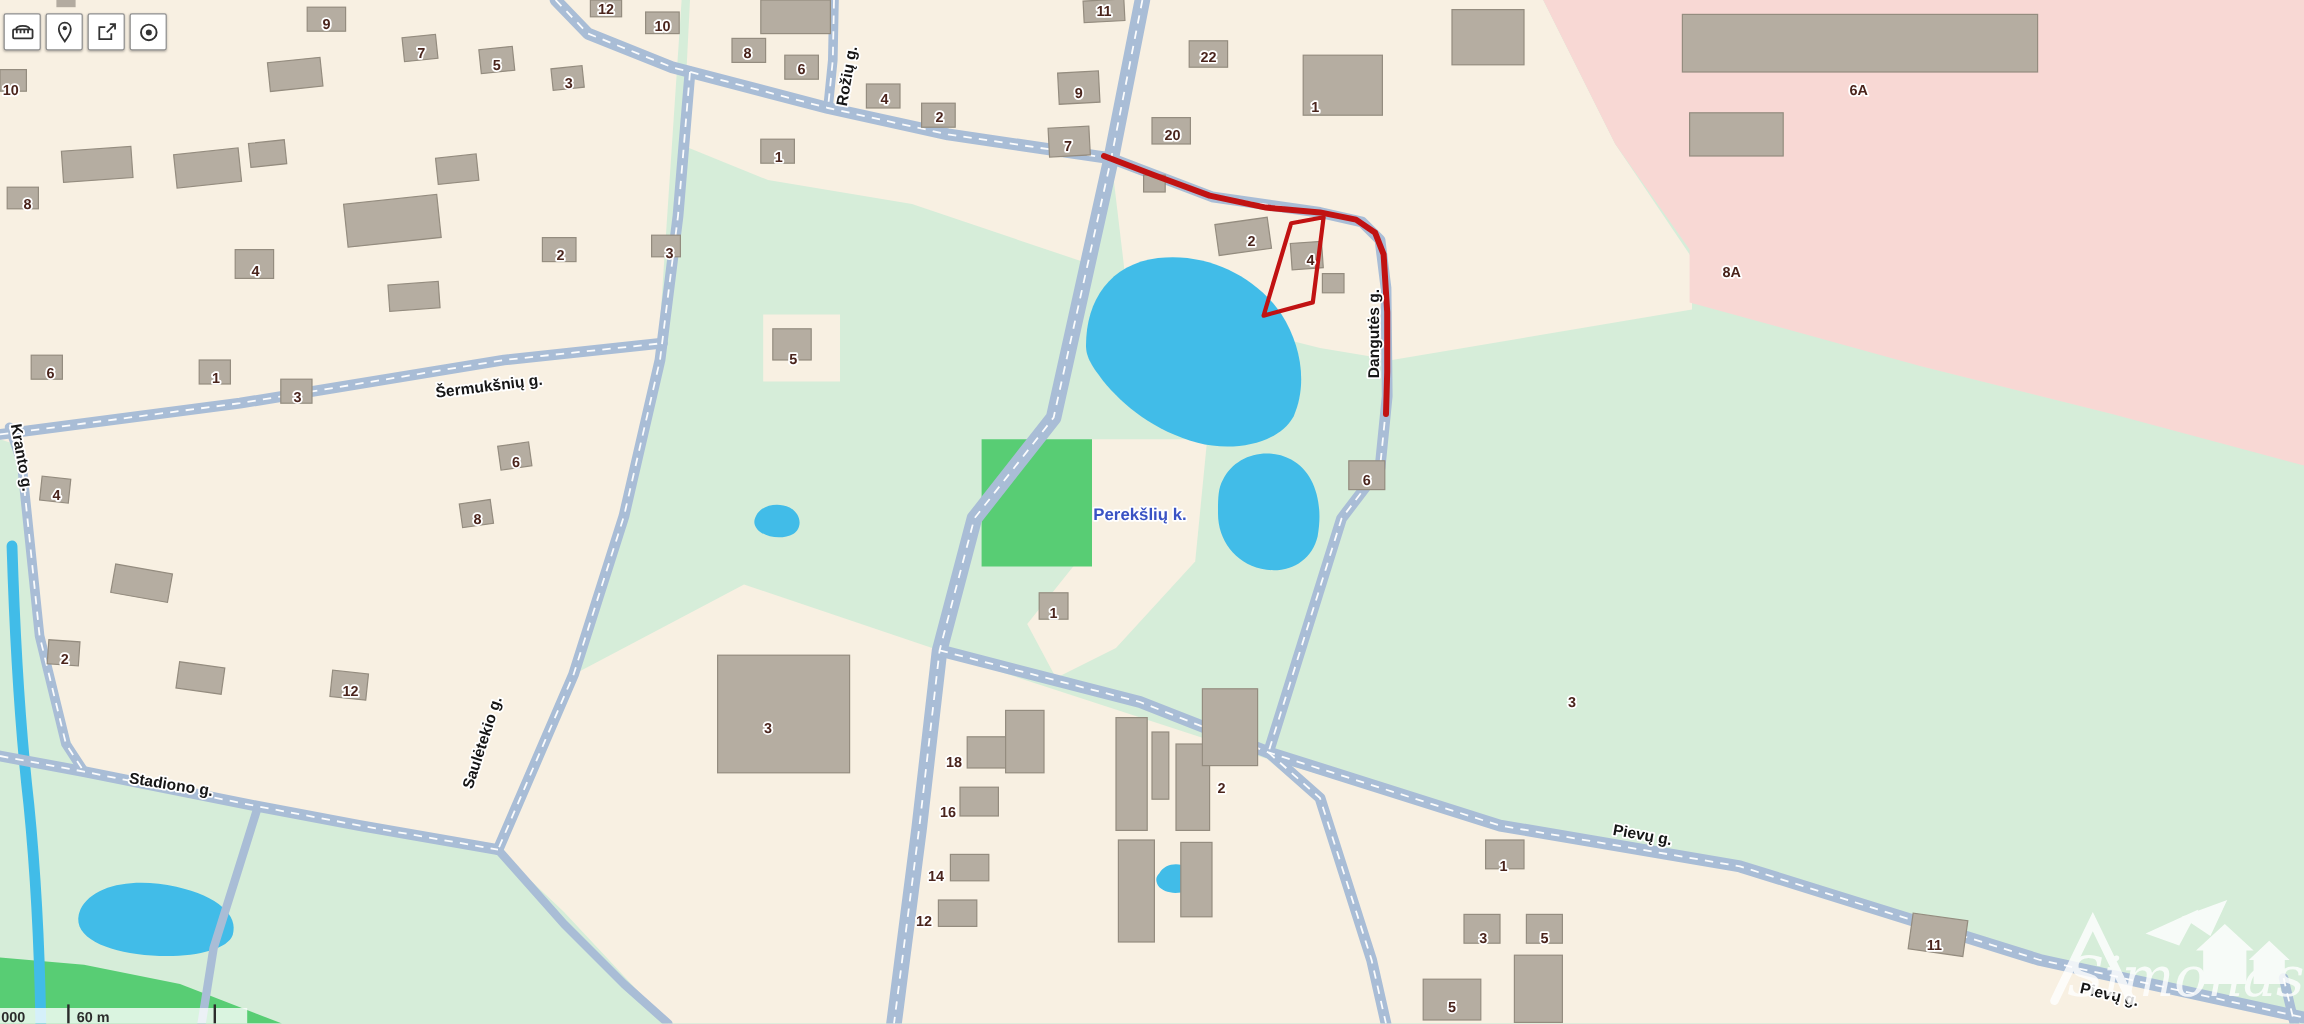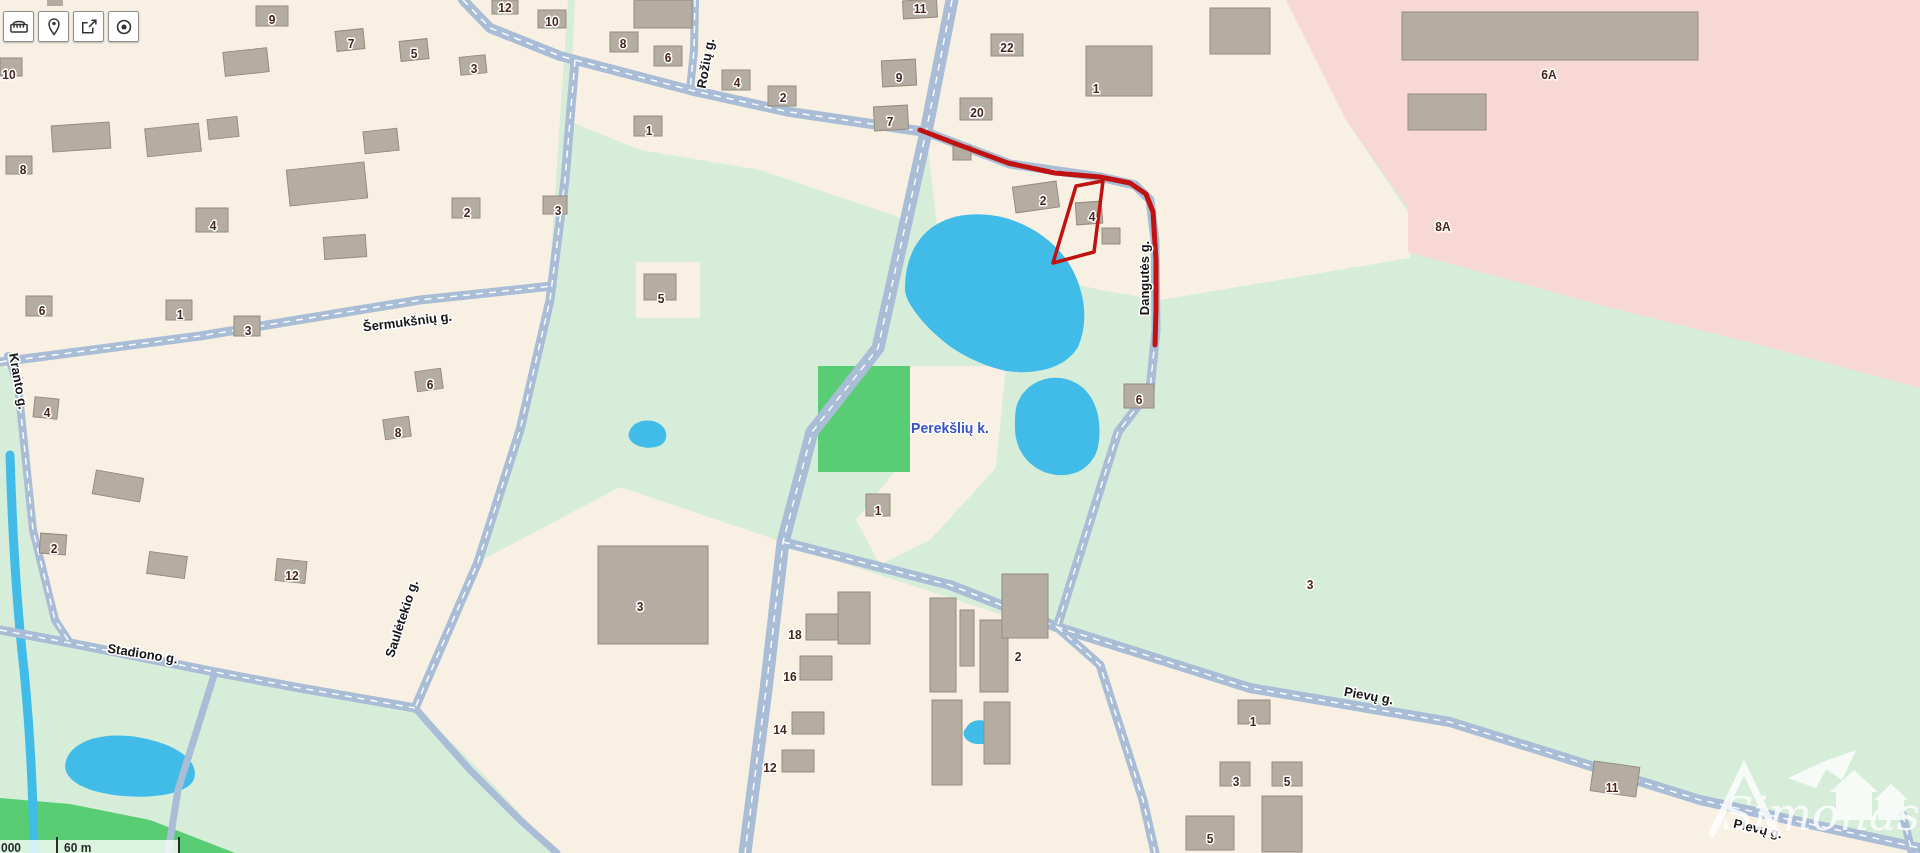--- a/index.html
+++ b/index.html
@@ -5,21 +5,21 @@
   html,body{margin:0;padding:0;background:#d6edd9;}
   #stage{position:relative;width:1920px;height:853px;overflow:hidden;font-family:"Liberation Sans",sans-serif;}
   #map-svg{position:absolute;left:0;top:0;cursor:grab;}
   
   #toolbar{position:absolute;left:3px;top:11px;display:flex;gap:4px;}
   .tool-btn{width:31px;height:31px;background:#fff;border:1px solid #8f8f8f;border-radius:2px;
     display:flex;align-items:center;justify-content:center;box-sizing:border-box;cursor:pointer;
     box-shadow:0 1px 2px rgba(0,0,0,.25);}
   .tool-btn svg{display:block;}
   
-  #scalebar{position:absolute;left:0;top:840px;width:180px;height:13px;background:rgba(255,255,255,.78);
+  #scalebar{position:absolute;left:0;top:840px;width:206px;height:13px;background:rgba(255,255,255,.78);
     font-size:12px;font-weight:bold;color:#2b2b2b;}
   #scalebar .sb-text{position:absolute;top:1px;}
   .sb-tick{position:absolute;top:-3px;width:2px;height:16px;background:#2b2b2b;}
   #panel-tab{position:absolute;left:47px;top:0;width:16px;height:6px;background:#b3aba0;}
 </style>
 </head>
 <body>
 
 <div id="stage">
   <svg id="map-svg" width="1920" height="853" viewBox="0 0 1920 853">

